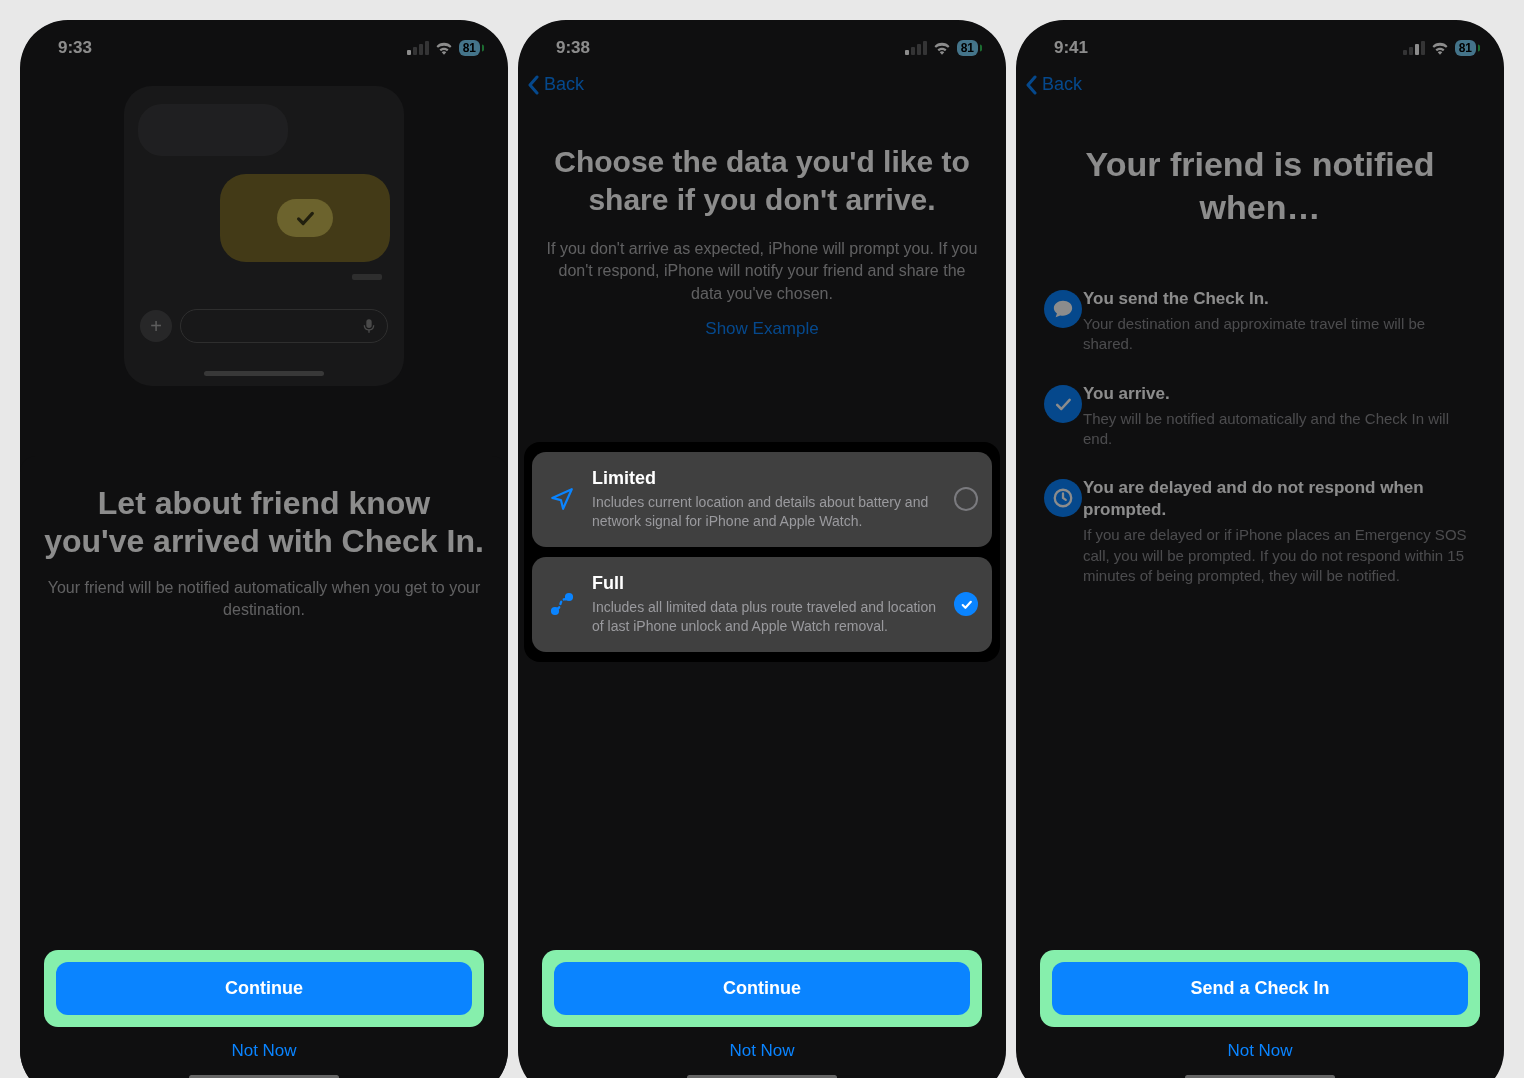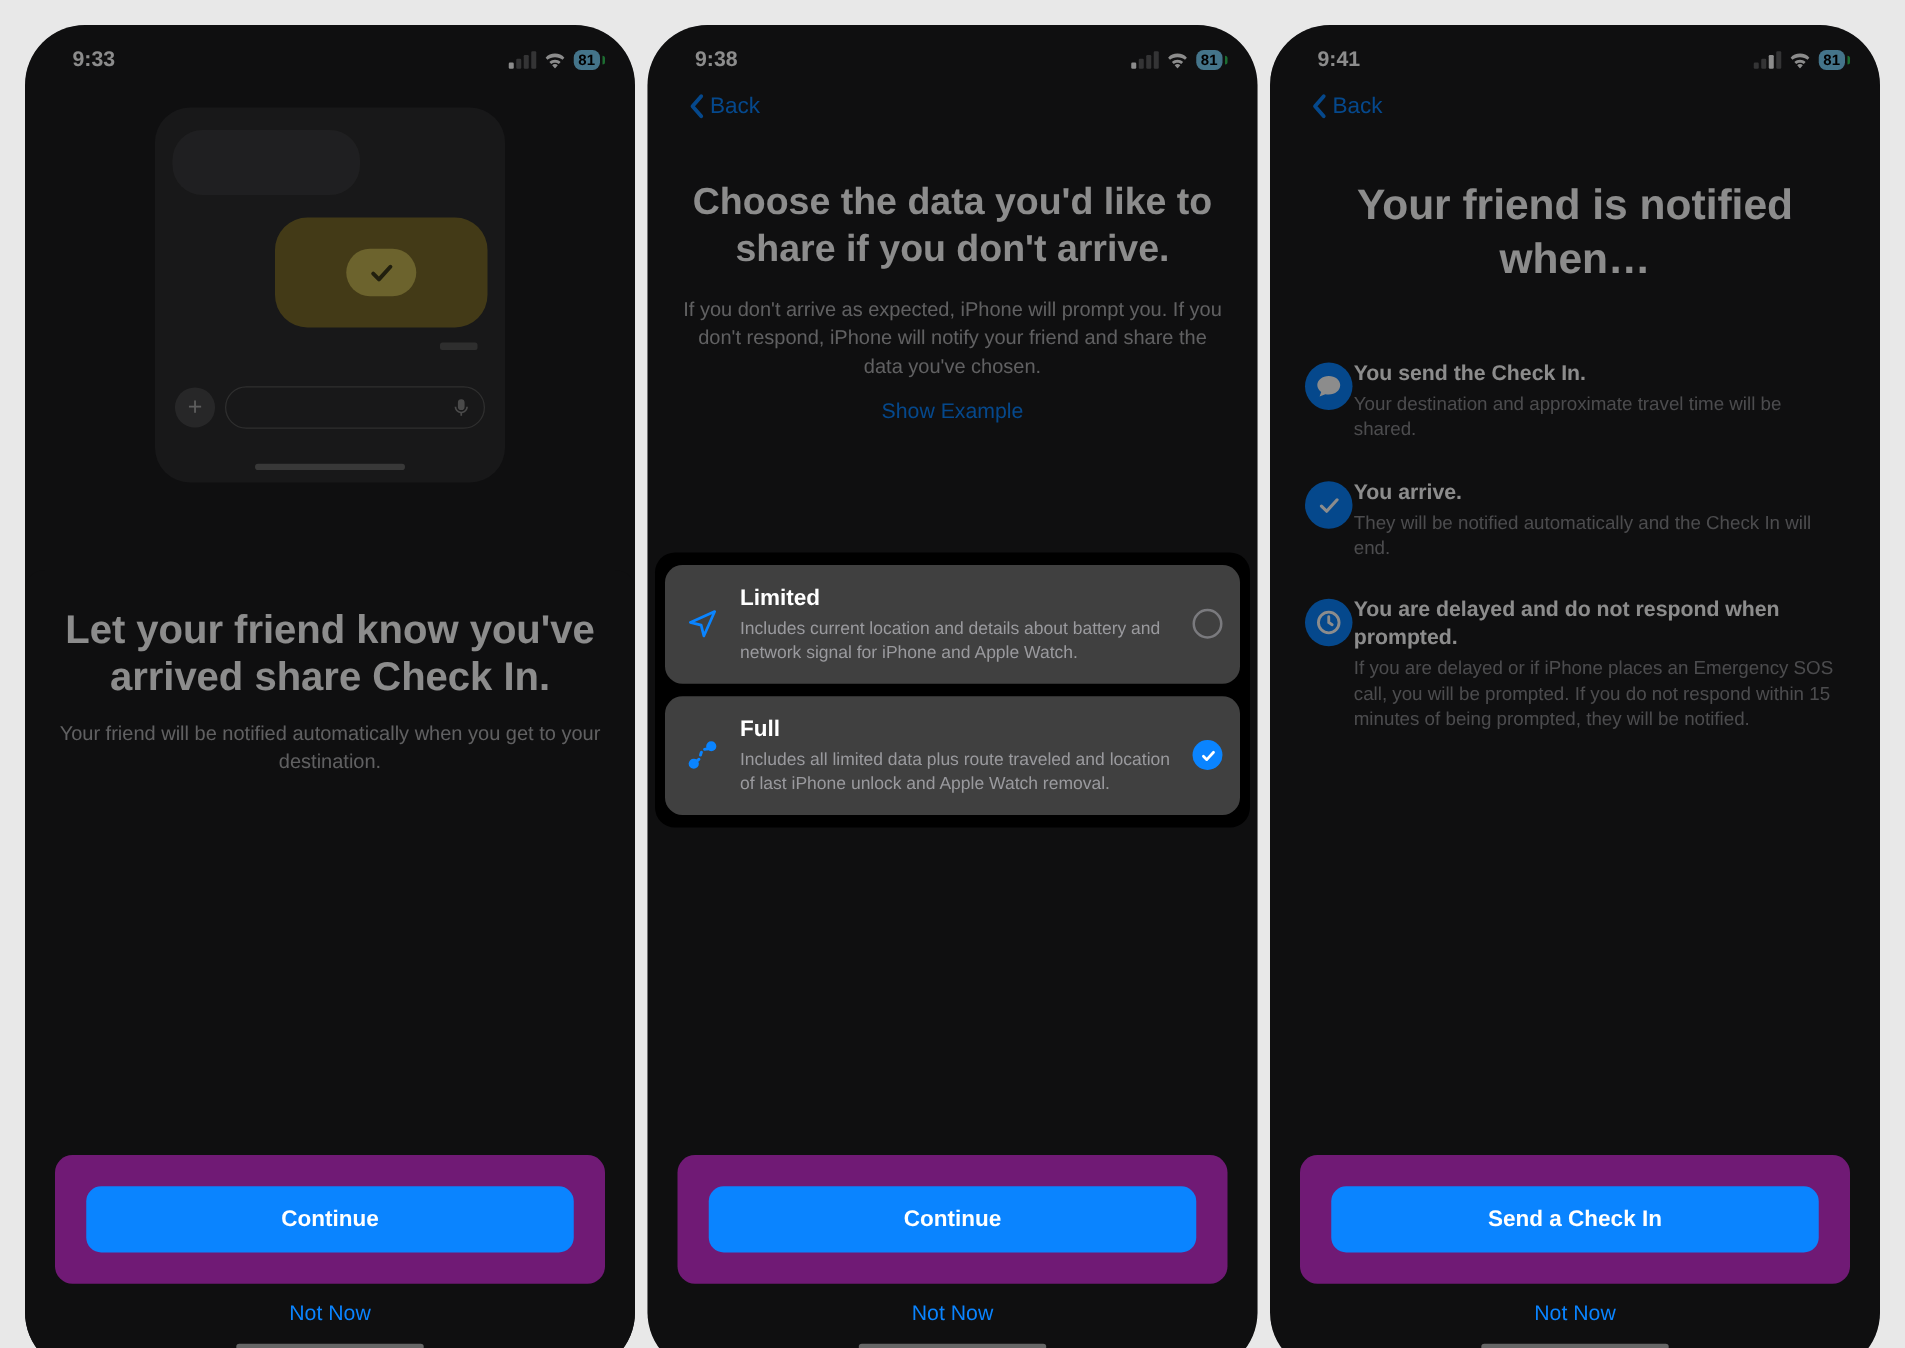--- a/index.html
+++ b/index.html
@@ -90,21 +90,21 @@
     height: 7px;
     background: #34c759;
     border-radius: 0 2px 2px 0;
   }
   .nav-back {
     display: flex;
     align-items: center;
     gap: 4px;
     color: #0a84ff;
     font-size: 18px;
-    padding: 8px 32px;
+    padding: 8px 8px;
     position: relative;
     z-index: 2;
   }
   .nav-back svg { width: 14px; height: 20px; }
   .content {
     flex: 1;
     display: flex;
     flex-direction: column;
     padding: 0 24px;
     position: relative;
@@ -329,23 +329,23 @@
     position: absolute;
     left: 0; right: 0; bottom: 0;
     padding: 0 24px 18px;
     z-index: 30;
     display: flex;
     flex-direction: column;
     align-items: center;
   }
   .btn-wrap {
     width: 100%;
-    background: #701a75;
+    background: #86efac;
     border-radius: 14px;
-    padding: 25px;
+    padding: 12px;
   }
   .primary-btn {
     width: 100%;
     background: #0a84ff;
     color: #fff;
     border: none;
     border-radius: 12px;
     padding: 16px;
     font-size: 18px;
     font-weight: 600;
@@ -406,21 +406,21 @@
           <div class="plus-circle">+</div>
           <div class="input-pill">
             <svg width="16" height="20" viewBox="0 0 24 24" fill="#888">
                 <path d="M12 15a4 4 0 004-4V6a4 4 0 10-8 0v5a4 4 0 004 4zm6-4a6 6 0 01-12 0H4a8 8 0 007 7.9V22h2v-3.1A8 8 0 0020 11h-2z"></path>
               </svg>
           </div>
         </div>
         <div class="illustration-bar"></div>
       </div>
       <div class="sheet" style="top:390px;">
-        <div class="title">Let your friend know you've arrived share Check In.</div>
+        <div class="title">Let about friend know you've arrived with Check In.</div>
         <div class="subtitle">Your friend will be notified automatically when you get to your destination.</div>
       </div>
     </div>
     <div class="bottom-actions">
       <div class="btn-wrap">
         <button class="primary-btn">Continue</button>
       </div>
       <button class="secondary-link">Not Now</button>
       <div class="home-indicator"></div>
     </div>

